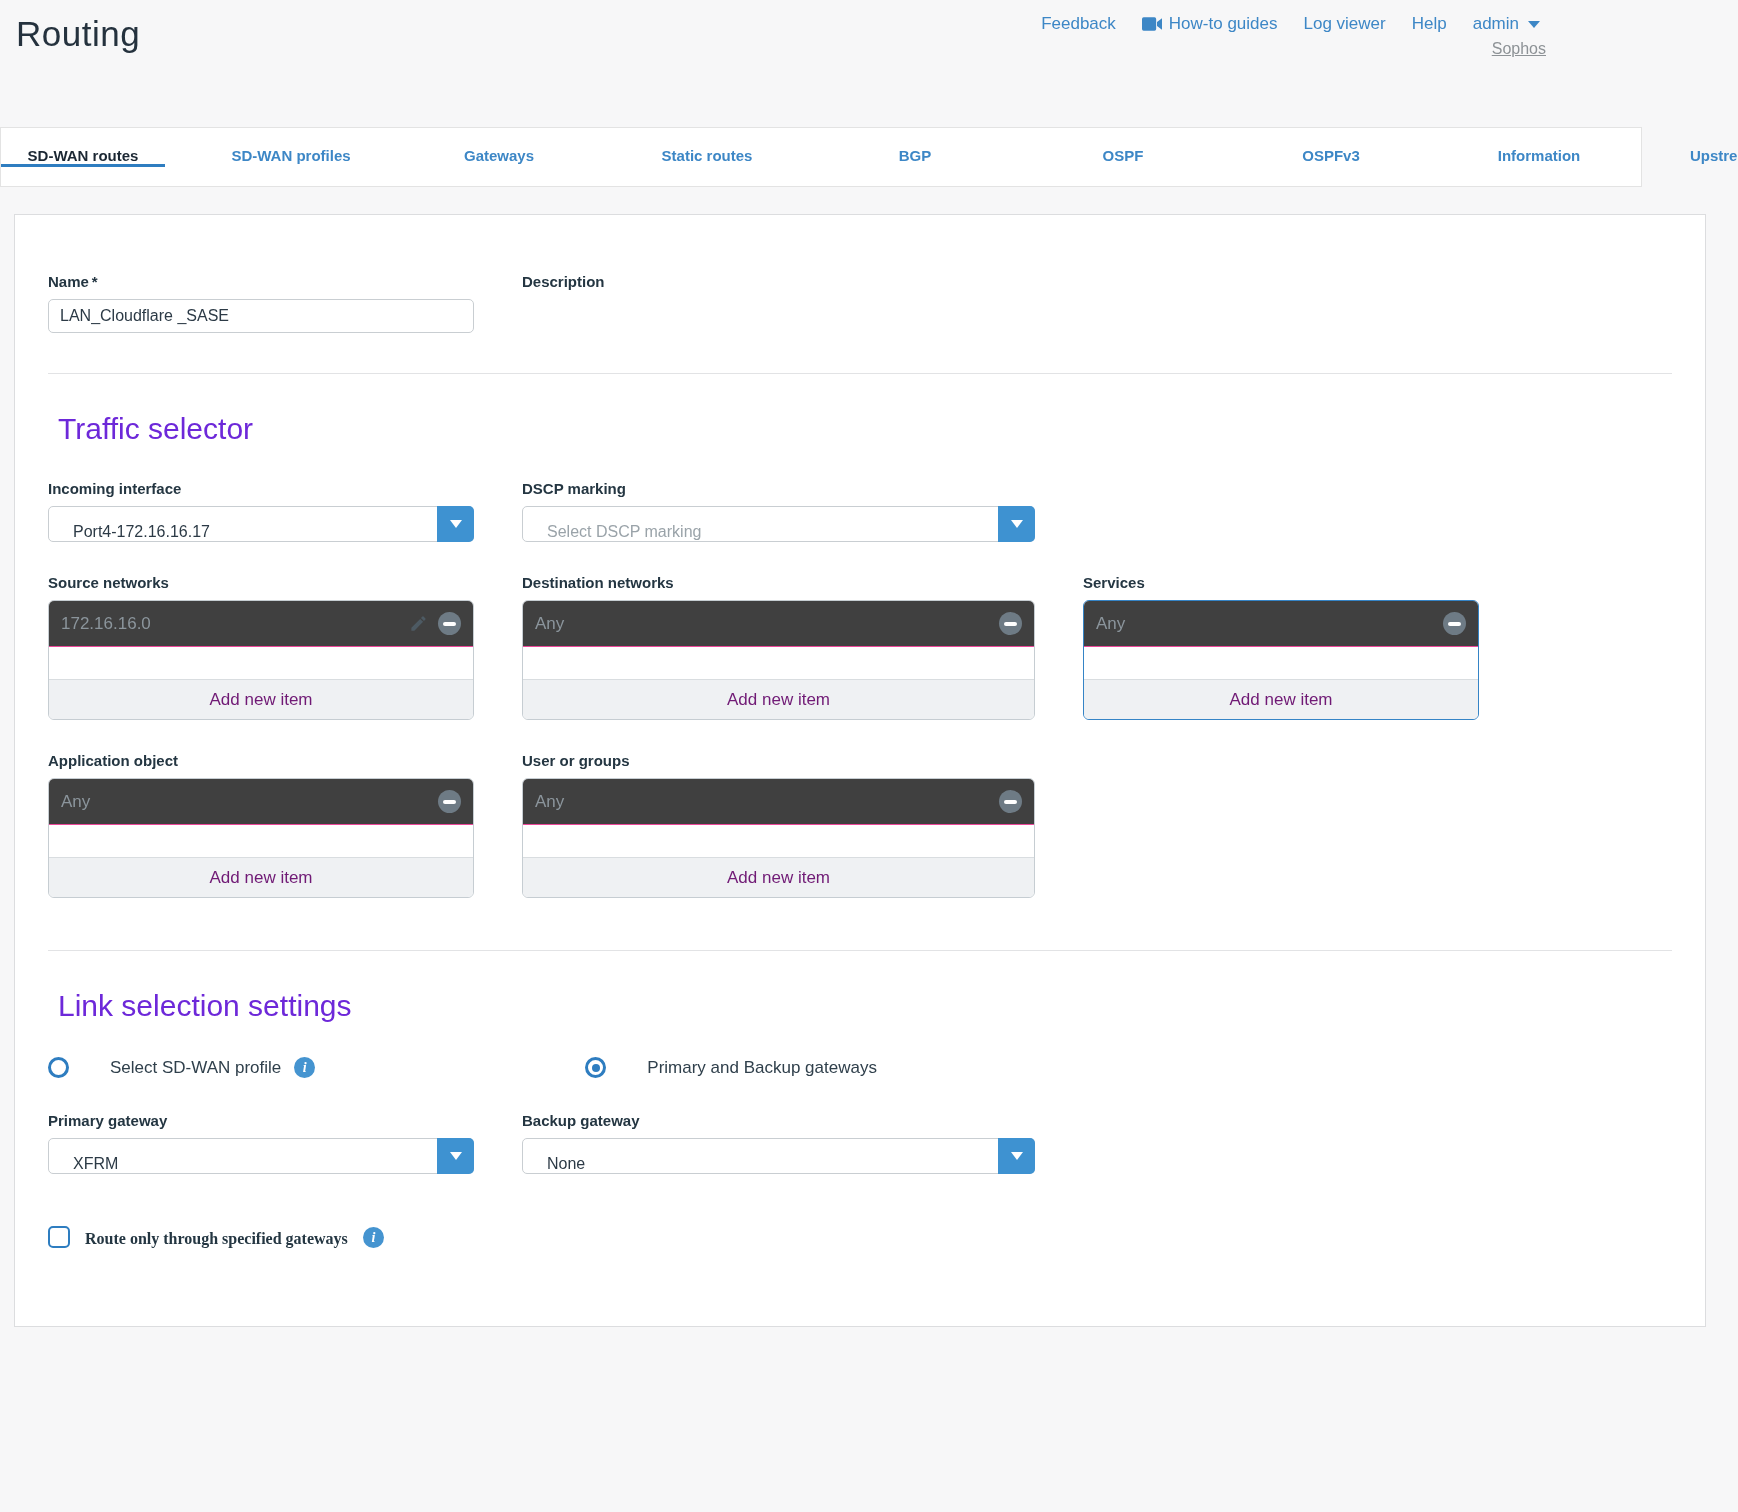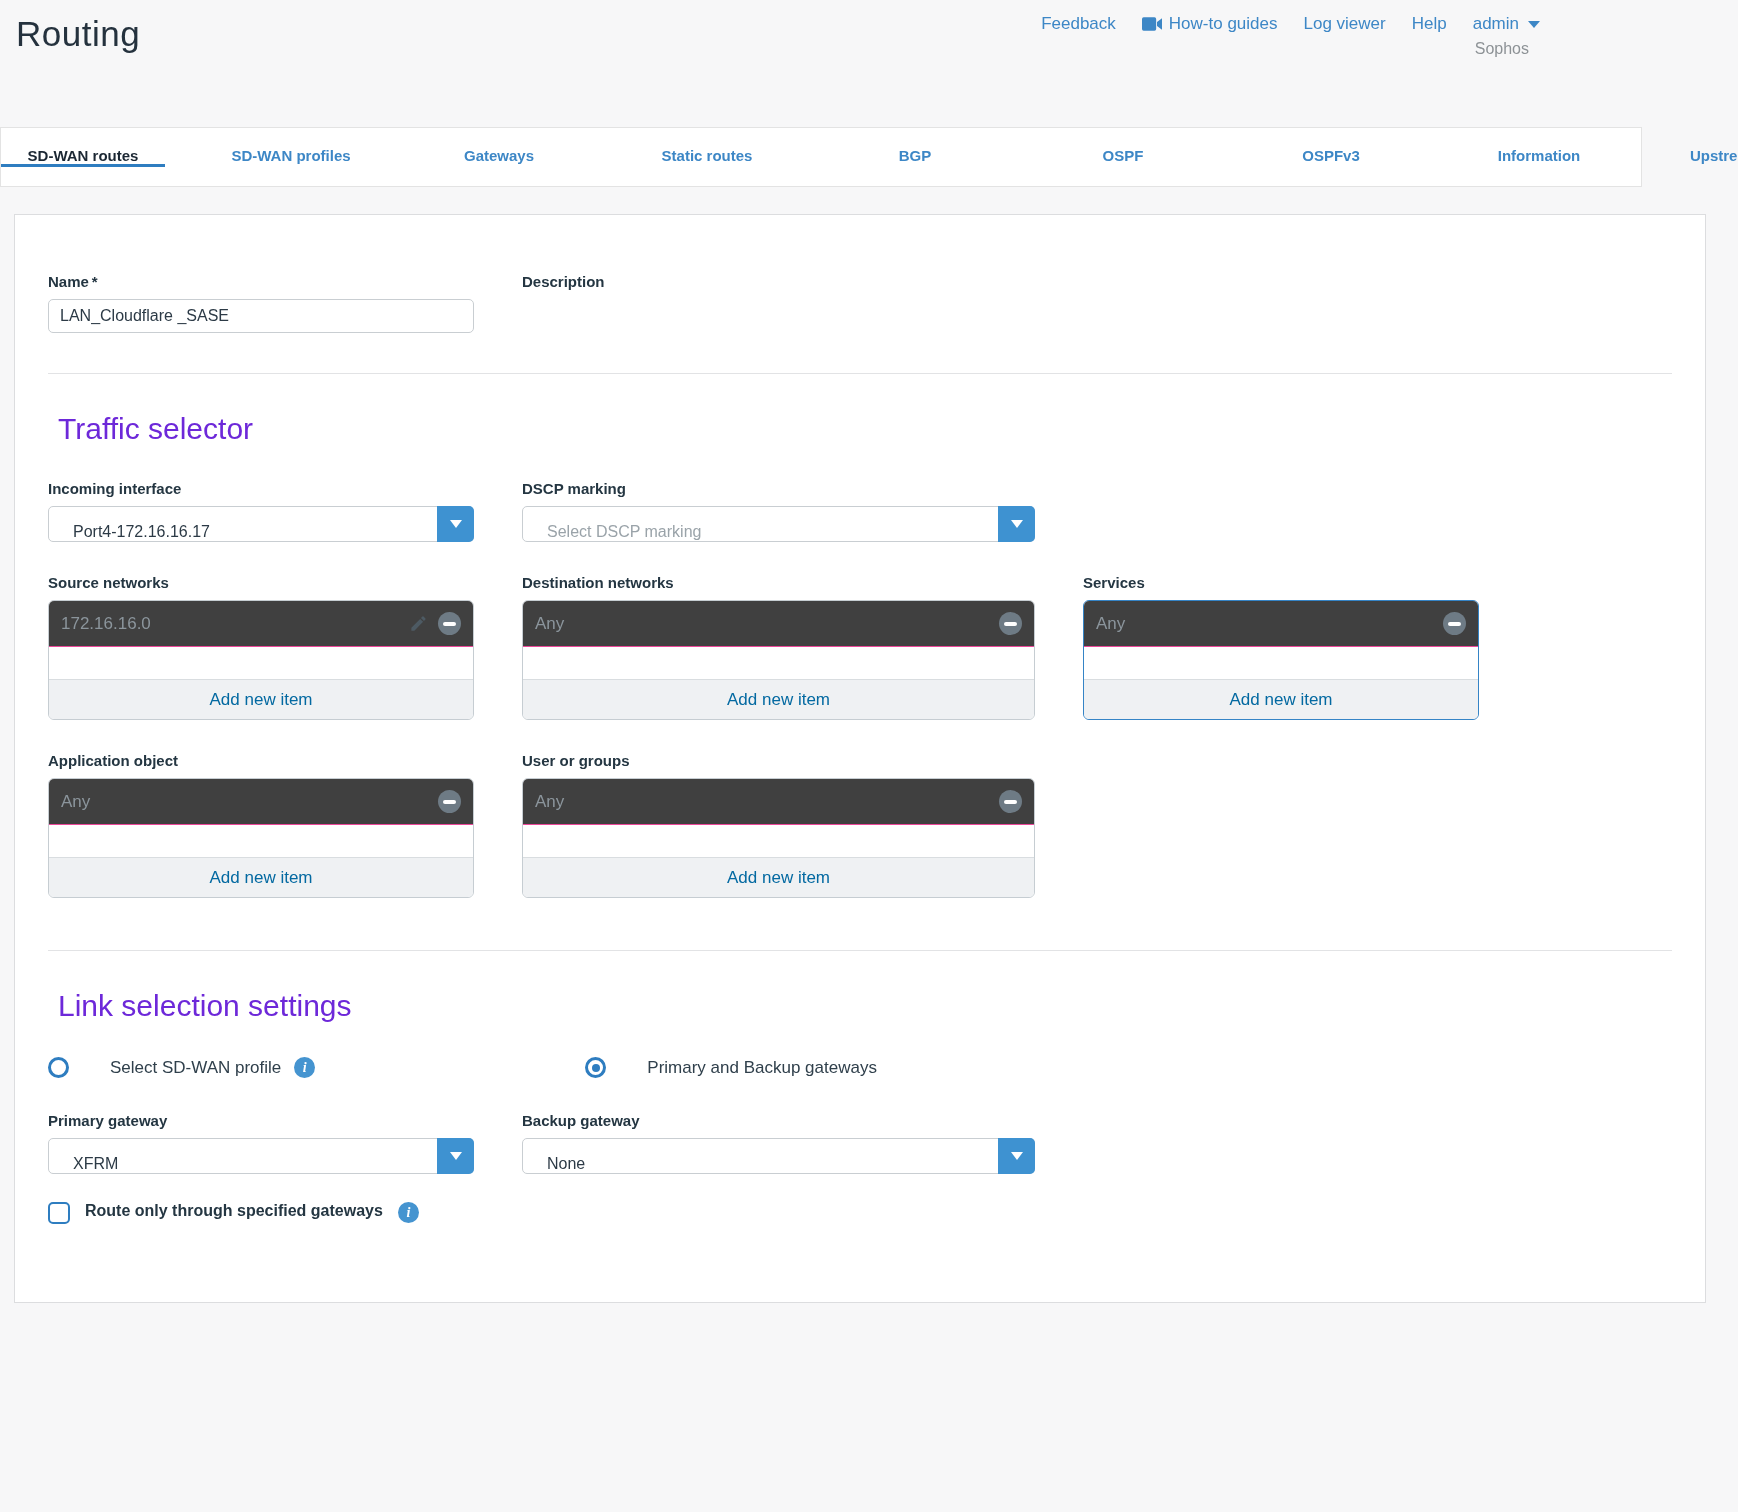--- a/index.html
+++ b/index.html
@@ -5,21 +5,21 @@
   * { margin:0; padding:0; box-sizing:border-box; }
   html,body { width:1738px; min-height:1512px; background:#f7f7f8; font-family:"Liberation Sans", sans-serif; color:#2c3a46; }
 
   
   .header { position:relative; height:127px; padding:14px 16px; }
   .page-title { font-size:35px; font-weight:400; color:#25323e; letter-spacing:.5px; }
   .header-nav { position:absolute; top:14px; right:198px; display:flex; align-items:center; gap:26px; font-size:17px; }
   .header-link { color:#3d87c6; text-decoration:none; cursor:pointer; display:flex; align-items:center; gap:7px; }
   .video-icon svg { display:block; }
   .caret-down { width:0; height:0; border-left:6px solid transparent; border-right:6px solid transparent; border-top:7px solid #3d87c6; display:inline-block; margin-left:2px; }
-  .brand { position:absolute; top:40px; right:209px; font-size:16px; color:#8d9296; }
+  .brand { position:absolute; top:40px; right:192px; font-size:16px; color:#8d9296;text-decoration:underline; }
 
   
   .tabbar { width:1642px; height:60px; background:#ffffff; border:1px solid #e3e3e3; display:flex; align-items:center;gap:44px; }
   .tab { flex:0 0 164px; display:flex; align-items:center; justify-content:center; font-size:15px; font-weight:700; color:#3d87c6; cursor:pointer; border-bottom:3px solid transparent; }
   .tab.active { color:#1b2733; border-bottom-color:#2e7dc0; }
   .tab-more { flex:0 0 64px; display:flex; align-items:center; justify-content:center; color:#2e7dc0; font-size:15px; letter-spacing:2px; cursor:pointer; font-weight:700; }
 
   
   .card { width:1692px; margin:27px 0 0 14px; background:#ffffff; border:1px solid #dcdddf; padding:58px 33px 78px 33px; }
 
@@ -42,38 +42,38 @@
   .dropdown-text.placeholder { color:#9aa3a9; }
   .dropdown-btn { width:37px; align-self:stretch; margin:-1px -1px -1px 0; background:#3e92d1; border-radius:0 5px 5px 0; display:flex; align-items:center; justify-content:center; cursor:pointer; border:none; }
   .dropdown-btn .tri { width:0; height:0; border-left:6px solid transparent; border-right:6px solid transparent; border-top:8px solid #ffffff; }
 
   
   .panel { border:1px solid #c6cdd2; border-radius:6px; overflow:hidden; background:#fff; }
   .panel.highlighted { border-color:#3584c6; }
   .panel-item { height:46px; background:#404040; display:flex; align-items:center; padding:0 12px; border-bottom:1px solid #ec4899; }
   .panel-item-text { flex:1; font-size:17px; color:#8b959c; }
   .panel-spacer { height:32px; background:#fff; }
-  .panel-footer { height:40px; background:#eff1f3; border-top:1px solid #d9dde0; display:flex; align-items:center; justify-content:center; font-size:17px; color:#0369a1; cursor:pointer; }
+  .panel-footer { height:40px; background:#eff1f3; border-top:1px solid #d9dde0; display:flex; align-items:center; justify-content:center; font-size:17px; color:#701a75; cursor:pointer; }
 
   .icon-btn { display:inline-flex; align-items:center; justify-content:center; cursor:pointer; }
   .pencil-icon { margin-right:10px; }
   .minus-icon { width:23px; height:23px; border-radius:50%; background:#6e7b85; position:relative; }
   .minus-icon::after { content:""; position:absolute; left:5px; top:10px; width:13px; height:3.5px; background:#fff; border-radius:2px; }
 
   
   .radio-row { display:flex; align-items:center; gap:24px; margin-top:34px; }
   .radio-option { display:flex; align-items:center; gap:13px; cursor:pointer; }
   .radio-option + .radio-option { margin-left:246px; }
   .radio-circle { width:21px; height:21px; border:3px solid #2e7dc0; border-radius:50%; position:relative; background:#fff; flex:none; }
   .radio-circle.selected::after { content:""; position:absolute; left:3.5px; top:3.5px; width:8px; height:8px; border-radius:50%; background:#2e7dc0; }
   .radio-label { font-size:17px; color:#30404c;margin-left:28px; }
   .info-icon { width:21px; height:21px; border-radius:50%; background:#4594d0; display:inline-flex; align-items:center; justify-content:center; flex:none; }
   .info-icon::after { content:"i"; color:#fff; font-family:"Liberation Serif", serif; font-style:italic; font-weight:700; font-size:14px; line-height:1; }
 
-  .checkbox-row { display:flex; align-items:flex-start; gap:15px; margin-top:28px; }
+  .checkbox-row { display:flex; align-items:flex-end; gap:15px; margin-top:52px;font-family:Liberation Serif, serif; }
   .checkbox { width:22px; height:22px; border:2px solid #2e7dc0; border-radius:5px; background:#fff; cursor:pointer; flex:none; }
   .checkbox-label { font-size:16px; font-weight:700; color:#243642; }
 
   .mt-row { margin-top:32px; }
 </style>
 </head>
 <body>
 
 <div class="header">
   <div class="page-title">Routing</div>

